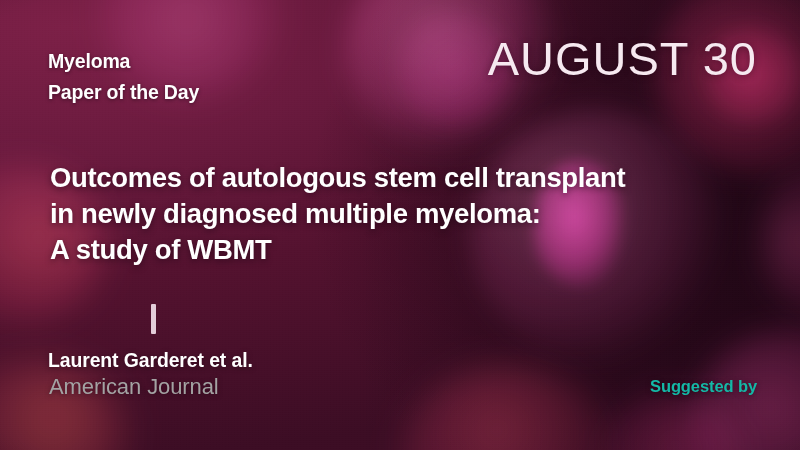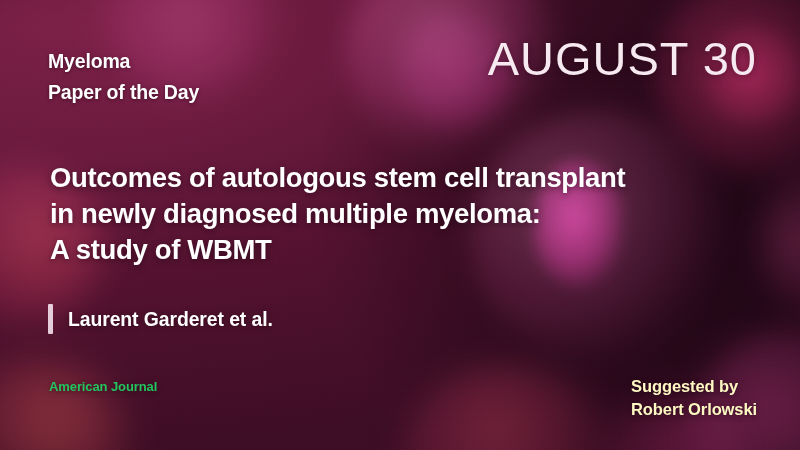--- a/index.html
+++ b/index.html
@@ -138,58 +138,58 @@
     line-height:36px;
     letter-spacing:-.35px;
     text-shadow:0 2px 7px rgba(30,4,20,.55);
     transform:scaleX(.965);
     transform-origin:left top;
   }
   #title .tline { display:block; white-space:nowrap; }
 
   #author-row {
     position:absolute; left:48px; top:304px;
-    display:flex; align-items:center; gap:15px;
+    display:flex; align-items:center; gap:15px;flex-direction:column;
   }
   #author-bar {
     width:5px; height:30px;
     background:#f1dde8;
     border-radius:1px;
     opacity:.92;
   }
   #author-name {
     color:#ffffff;
     font-weight:bold;
     font-size:20px;
     letter-spacing:-.1px;
     white-space:nowrap;
     text-shadow:0 1px 5px rgba(30,4,20,.5);
     transform:scaleX(.97);
     transform-origin:left center;
   }
 
   #journal {
     position:absolute; left:49px; top:375px;
-    color:#22c55e;
-    font-weight:bold;
-    font-size:13px;
+    color:#a3a3a3;
+    font-weight:normal;
+    font-size:22px;
     line-height:23px;
     letter-spacing:-.1px;
     text-shadow:0 1px 5px rgba(30,4,20,.5);
   }
   #journal .jline { display:block; white-space:nowrap; }
 
   #suggested {
     position:absolute; right:43px; top:375px;
-    color:#fef9c3;
+    color:#14b8a6;
     font-weight:bold;
     font-size:16.5px;
     line-height:23px;
     letter-spacing:-.1px;
-    text-align:left;
+    text-align:center;
     text-shadow:0 1px 5px rgba(30,4,20,.5);
   }
   #suggested .sline { display:block; white-space:nowrap; }
 </style>
 </head>
 <body>
 
 <div id="card">
 
   <div class="bg-layer" id="bg-base"></div>
@@ -231,17 +231,16 @@
       <div id="author-bar"></div>
       <div id="author-name">Laurent Garderet et al.</div>
     </div>
 
     <div id="journal">
       <span class="jline">American Journal</span>
     </div>
 
     <div id="suggested">
       <span class="sline">Suggested by</span>
-      <span class="sline">Robert Orlowski</span>
     </div>
 
   </div>
 </div>
 
 </body></html>

